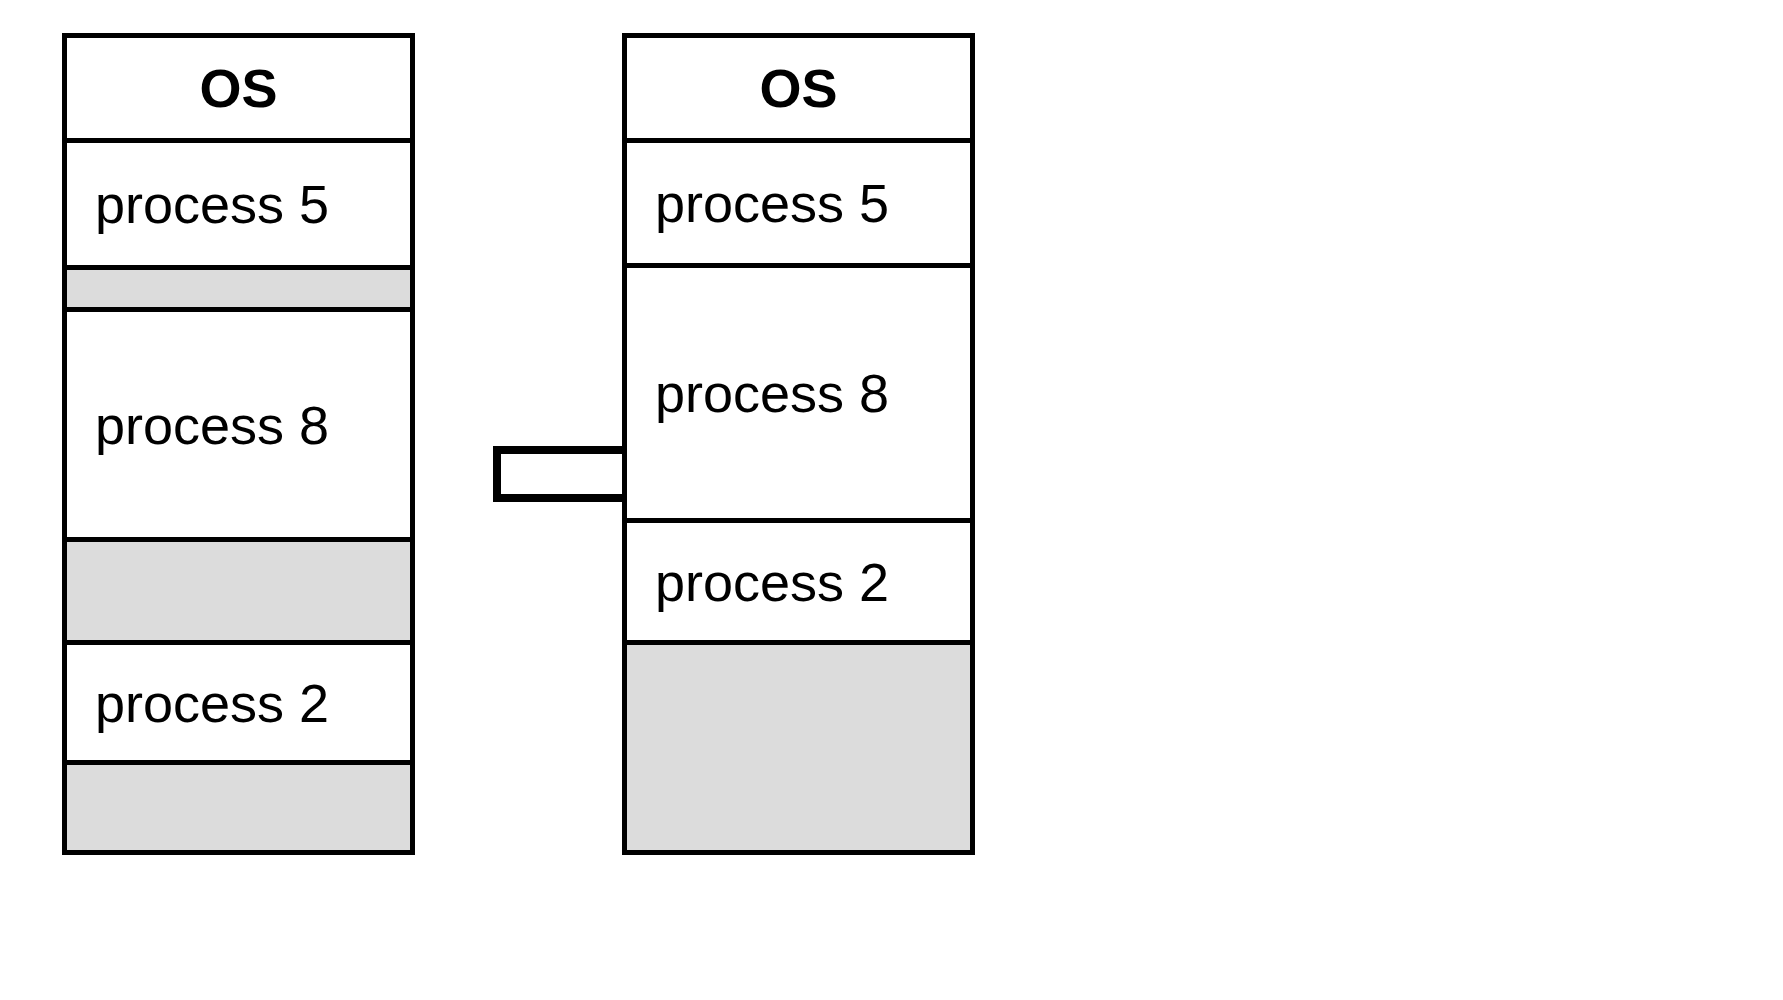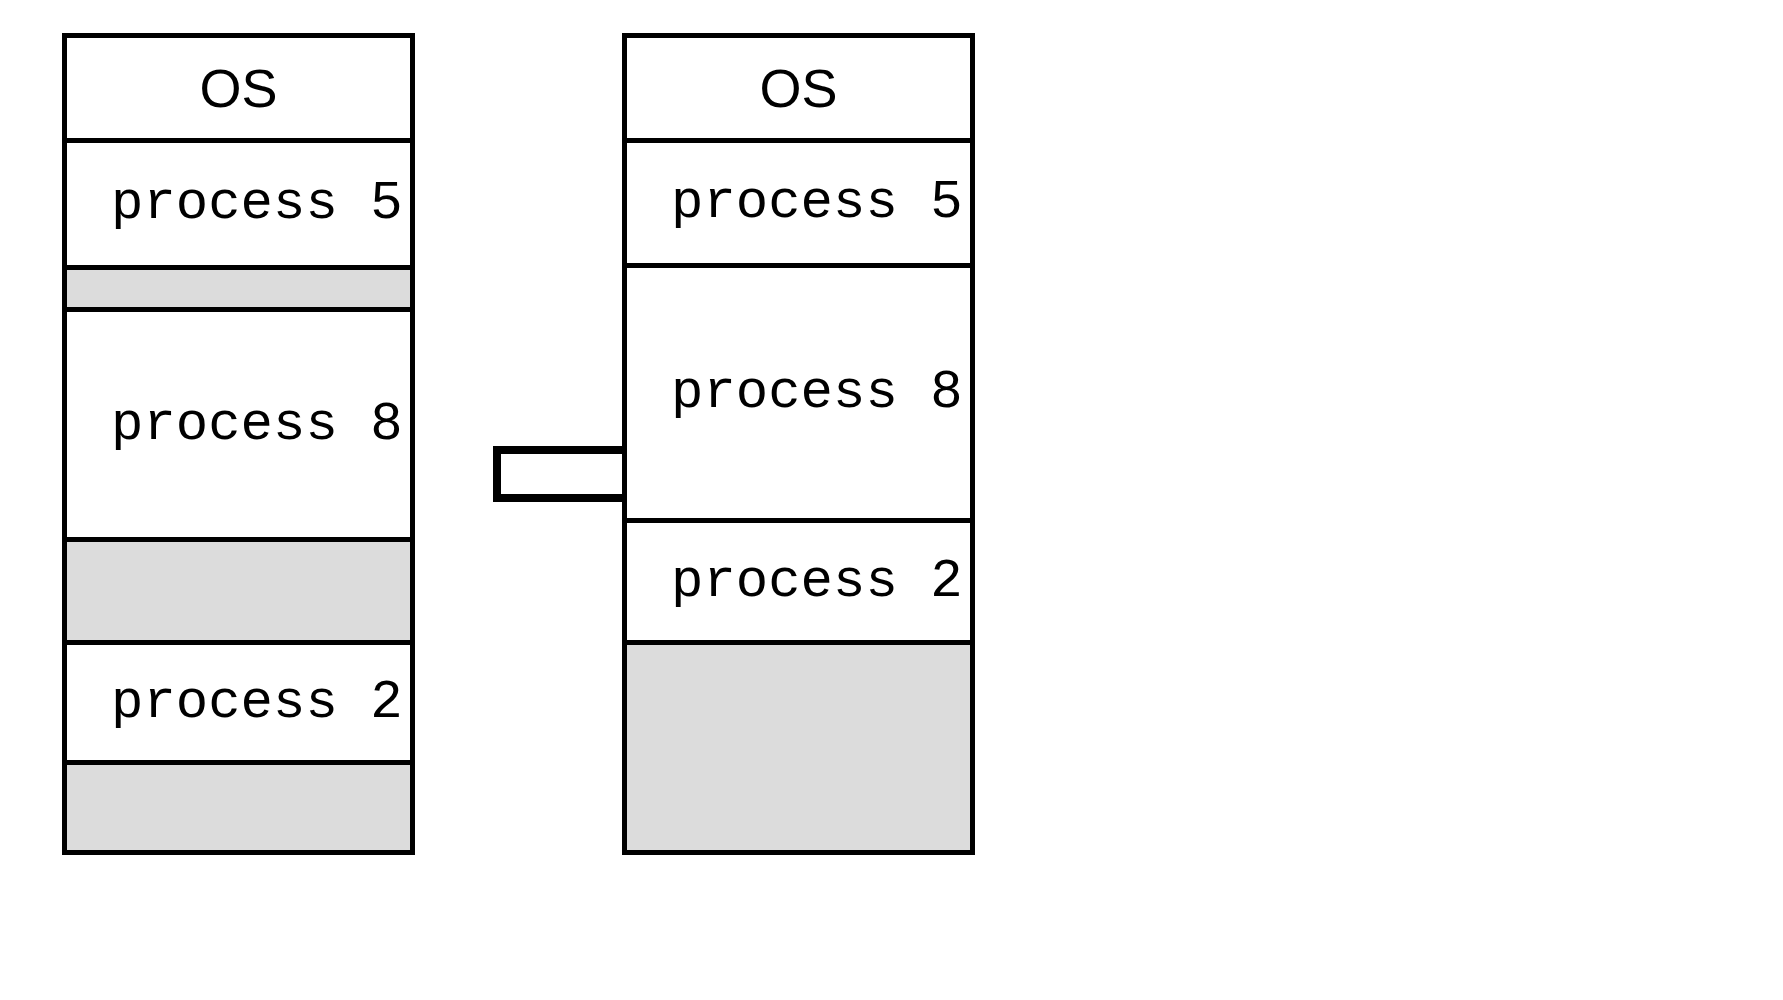--- a/index.html
+++ b/index.html
@@ -44,27 +44,27 @@
   .mem-seg.free {
     background: #dcdcdc;
   }
   .seg-label {
     font-size: 54px;
     line-height: 1;
     color: #000000;
     white-space: nowrap;
   }
   .seg-label.align-left {
-    padding-left: 44px;
-    font-family: Liberation Mono, monospace;
+    padding-left: 28px;
   }
   .seg-label.align-center {
     width: 100%;
     text-align: center;
     padding-left: 0;
+    font-weight: bold;
   }
 
   
   .arrow-wrap {
     position: absolute;
   }
   .arrow-wrap svg {
     display: block;
   }
 </style>

